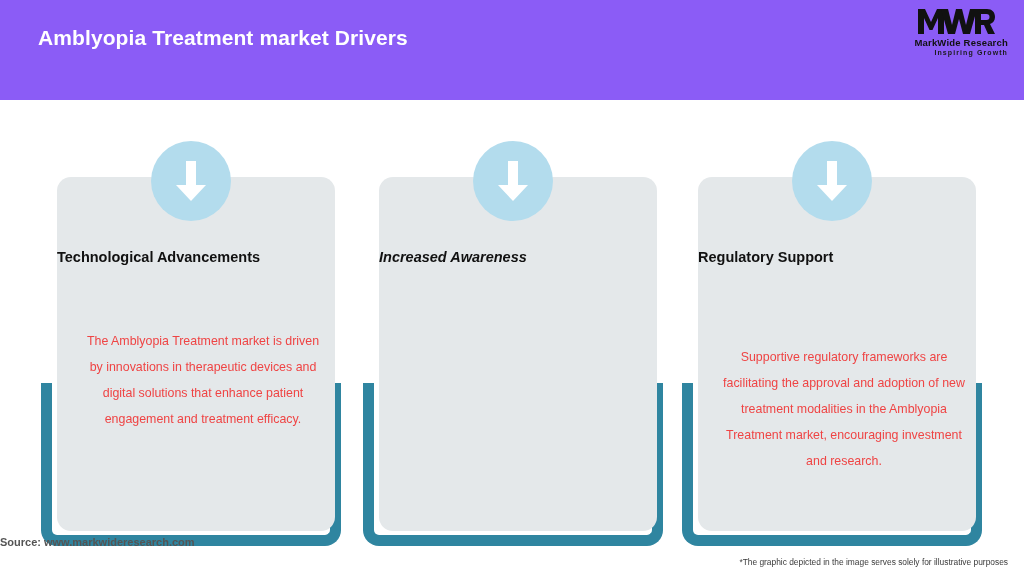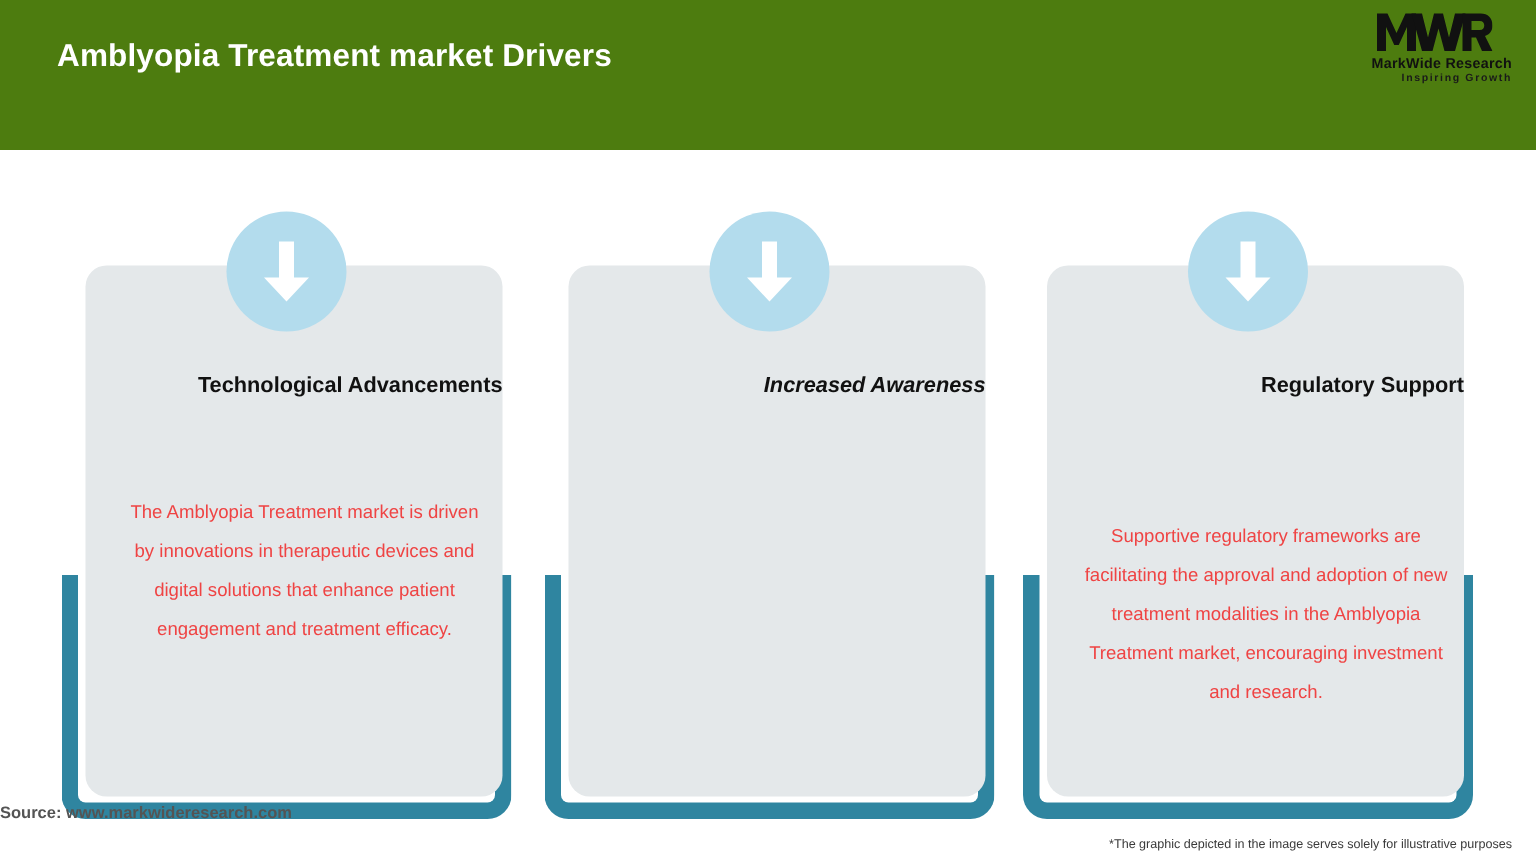--- a/index.html
+++ b/index.html
@@ -15,21 +15,21 @@
     position: relative;
   }
 
   
   .header {
     position: absolute;
     left: 0;
     top: 0;
     width: 1024px;
     height: 100px;
-    background: #4d7c0f;
+    background: #8b5cf6;
     box-sizing: border-box;
   }
   .header-title {
     position: absolute;
     left: 38px;
     top: 26px;
     font-size: 21px;
     font-weight: bold;
     color: #ffffff;
     letter-spacing: 0.1px;
@@ -130,21 +130,21 @@
     left: 50%;
     top: 50%;
     transform: translate(-50%, -50%);
   }
 
   .card-title {
     position: absolute;
     left: 16px;
     top: 148px;
     width: 278px;
-    text-align: right;
+    text-align: left;
     font-size: 14.5px;
     font-weight: bold;
     color: #111111;
     line-height: 18px;
   }
   .card-body {
     position: absolute;
     left: 38px;
     top: 228px;
     width: 248px;

